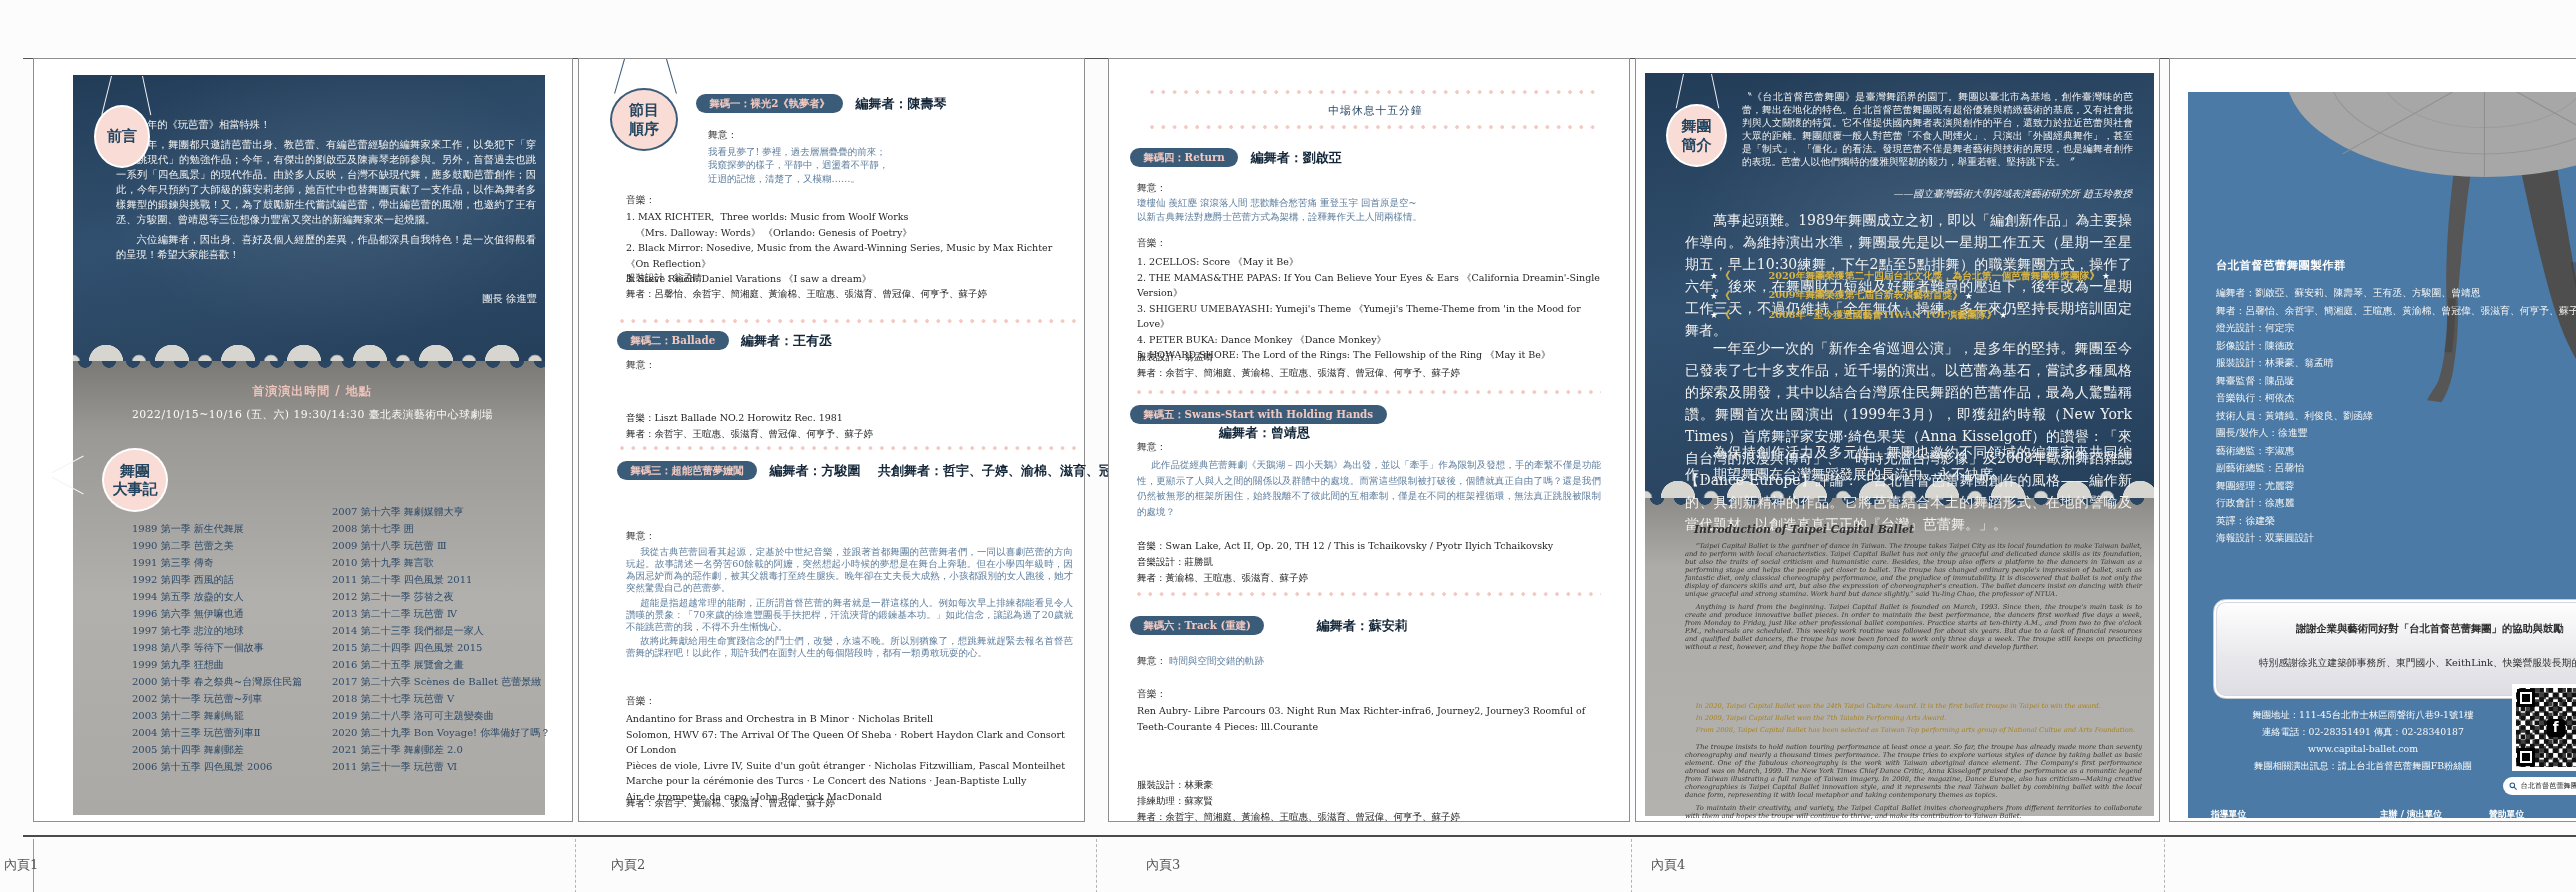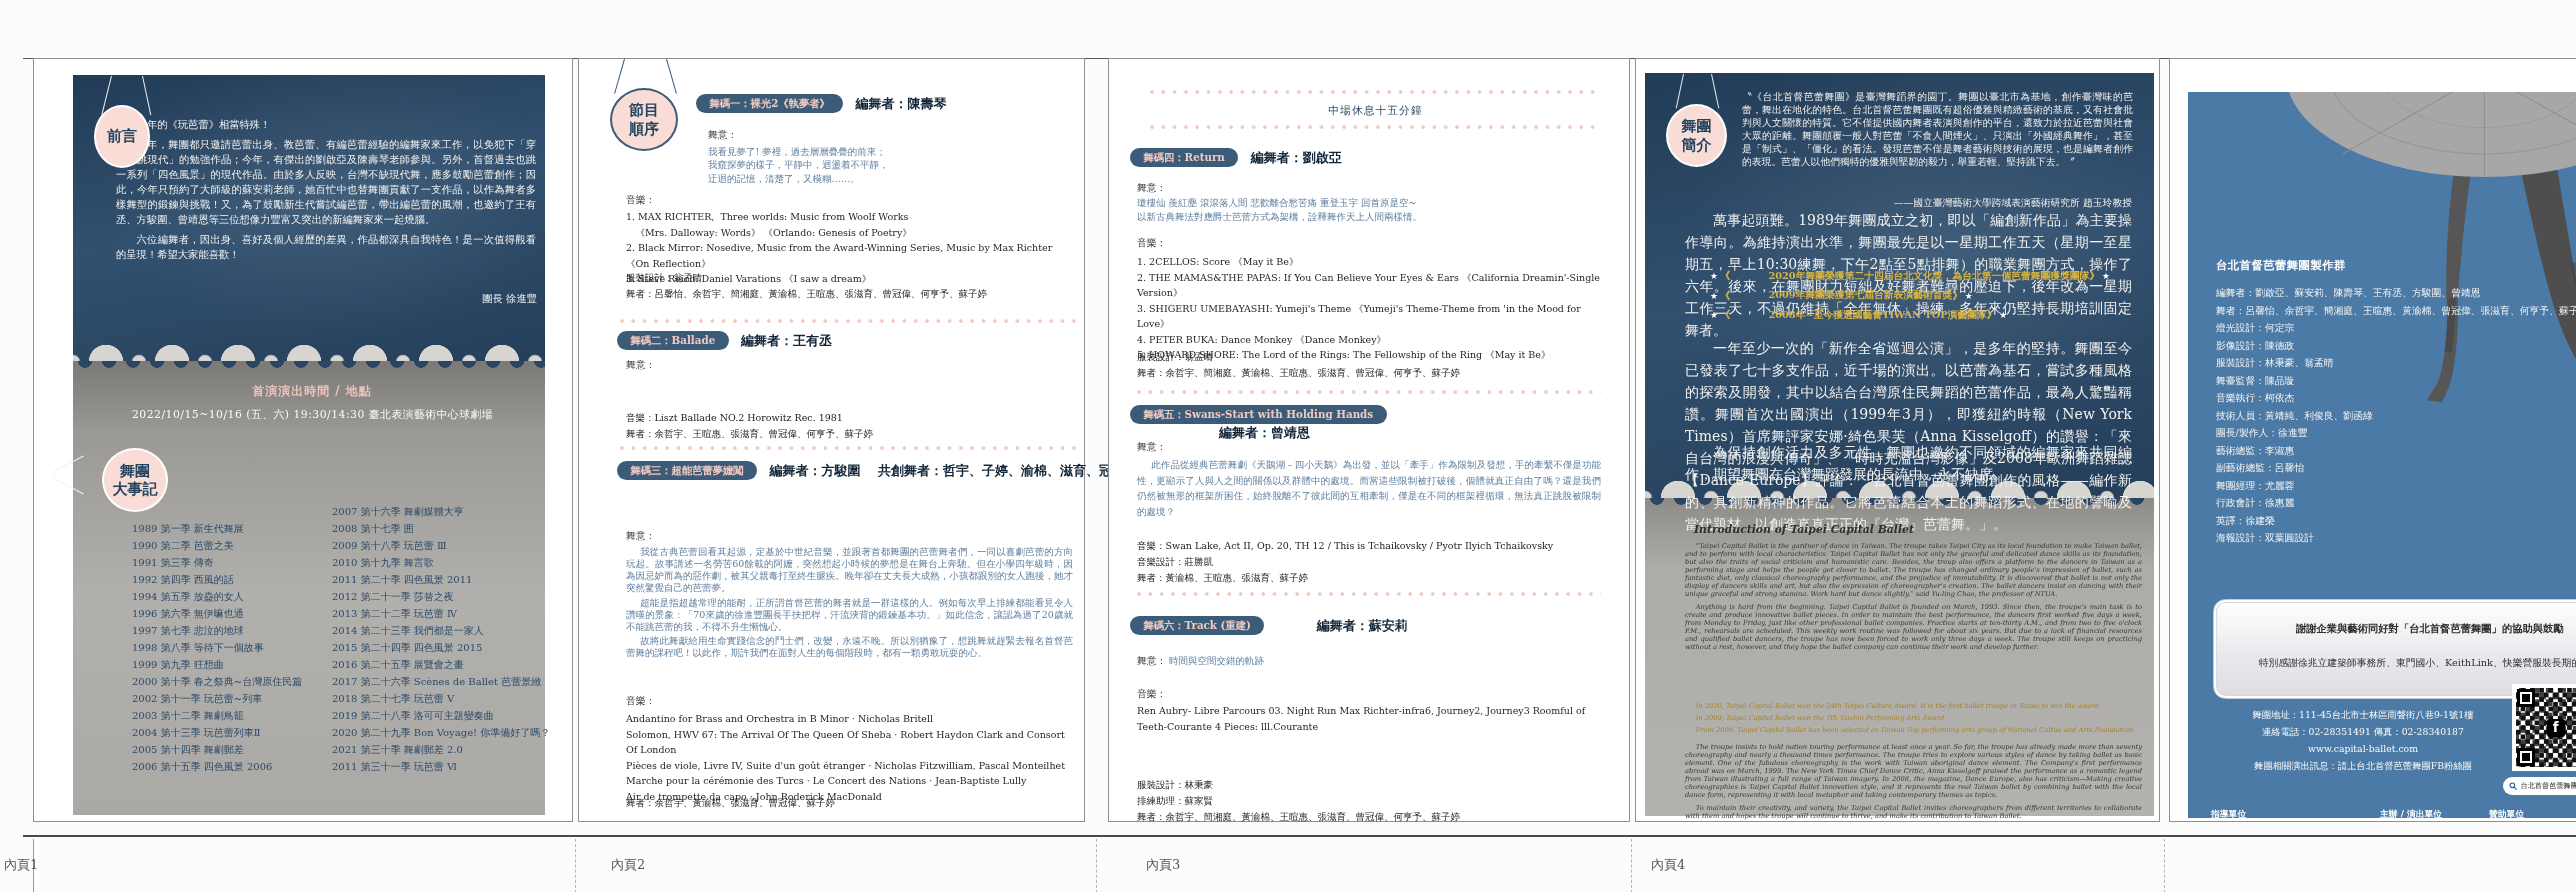--- a/index.html
+++ b/index.html
@@ -304,21 +304,21 @@
   <div class="scallop" style="left:8.8px;top:439px;width:509px;"></div>
 
   <div class="string w" style="left:47px;top:15px;height:35px;transform:rotate(12deg);"></div>
   <div class="string w" style="left:75px;top:15px;height:35px;transform:rotate(-12deg);"></div>
   <div class="badge white-rim" style="left:30px;top:45px;width:57px;height:59px;">
     <div class="bl">舞團</div>
     <div class="bl">簡介</div>
   </div>
 
   <div class="abs p4-quote" style="left:106px;top:31px;width:391px;">〝《台北首督芭蕾舞團》是臺灣舞蹈界的園丁。舞團以臺北市為基地，創作臺灣味的芭蕾，舞出在地化的特色。台北首督芭蕾舞團既有超俗優雅與精緻藝術的基底，又有社會批判與人文關懷的特質。它不僅提供國內舞者表演與創作的平台，還致力於拉近芭蕾與社會大眾的距離。舞團顛覆一般人對芭蕾「不食人間煙火」、只演出「外國經典舞作」，甚至是「制式」、「僵化」的看法。發現芭蕾不僅是舞者藝術與技術的展現，也是編舞者創作的表現。芭蕾人以他們獨特的優雅與堅韌的毅力，舉重若輕、堅持跳下去。〞</div>
-  <div class="abs p4-attr" style="left:52px;top:138px;width:444px;">——國立臺灣藝術大學跨域表演藝術研究所 趙玉玲教授</div>
+  <div class="abs p4-attr" style="left:52px;top:129px;width:444px;font-style:italic;">——國立臺灣藝術大學跨域表演藝術研究所 趙玉玲教授</div>
   <div class="abs p4-body" style="left:49px;top:150px;width:447px;">萬事起頭難。1989年舞團成立之初，即以「編創新作品」為主要操作導向。為維持演出水準，舞團最先是以一星期工作五天（星期一至星期五，早上10:30練舞，下午2點至5點排舞）的職業舞團方式，操作了六年。後來，在舞團財力短絀及好舞者難尋的壓迫下，後年改為一星期工作三天，不過仍維持「全年無休」操練，多年來仍堅持長期培訓固定舞者。</div>
 
   <div class="abs" style="left:72px;top:210px;">
     <div class="award">
       <span class="star">★</span>
         <span class="laurel">《</span>
         <span class="award-text">2020年舞團榮獲第二十四屆台北文化獎，為台北第一個芭蕾舞團獲獎團隊</span>
         <span class="laurel">》</span>
         <span class="star">★</span>
     </div>

